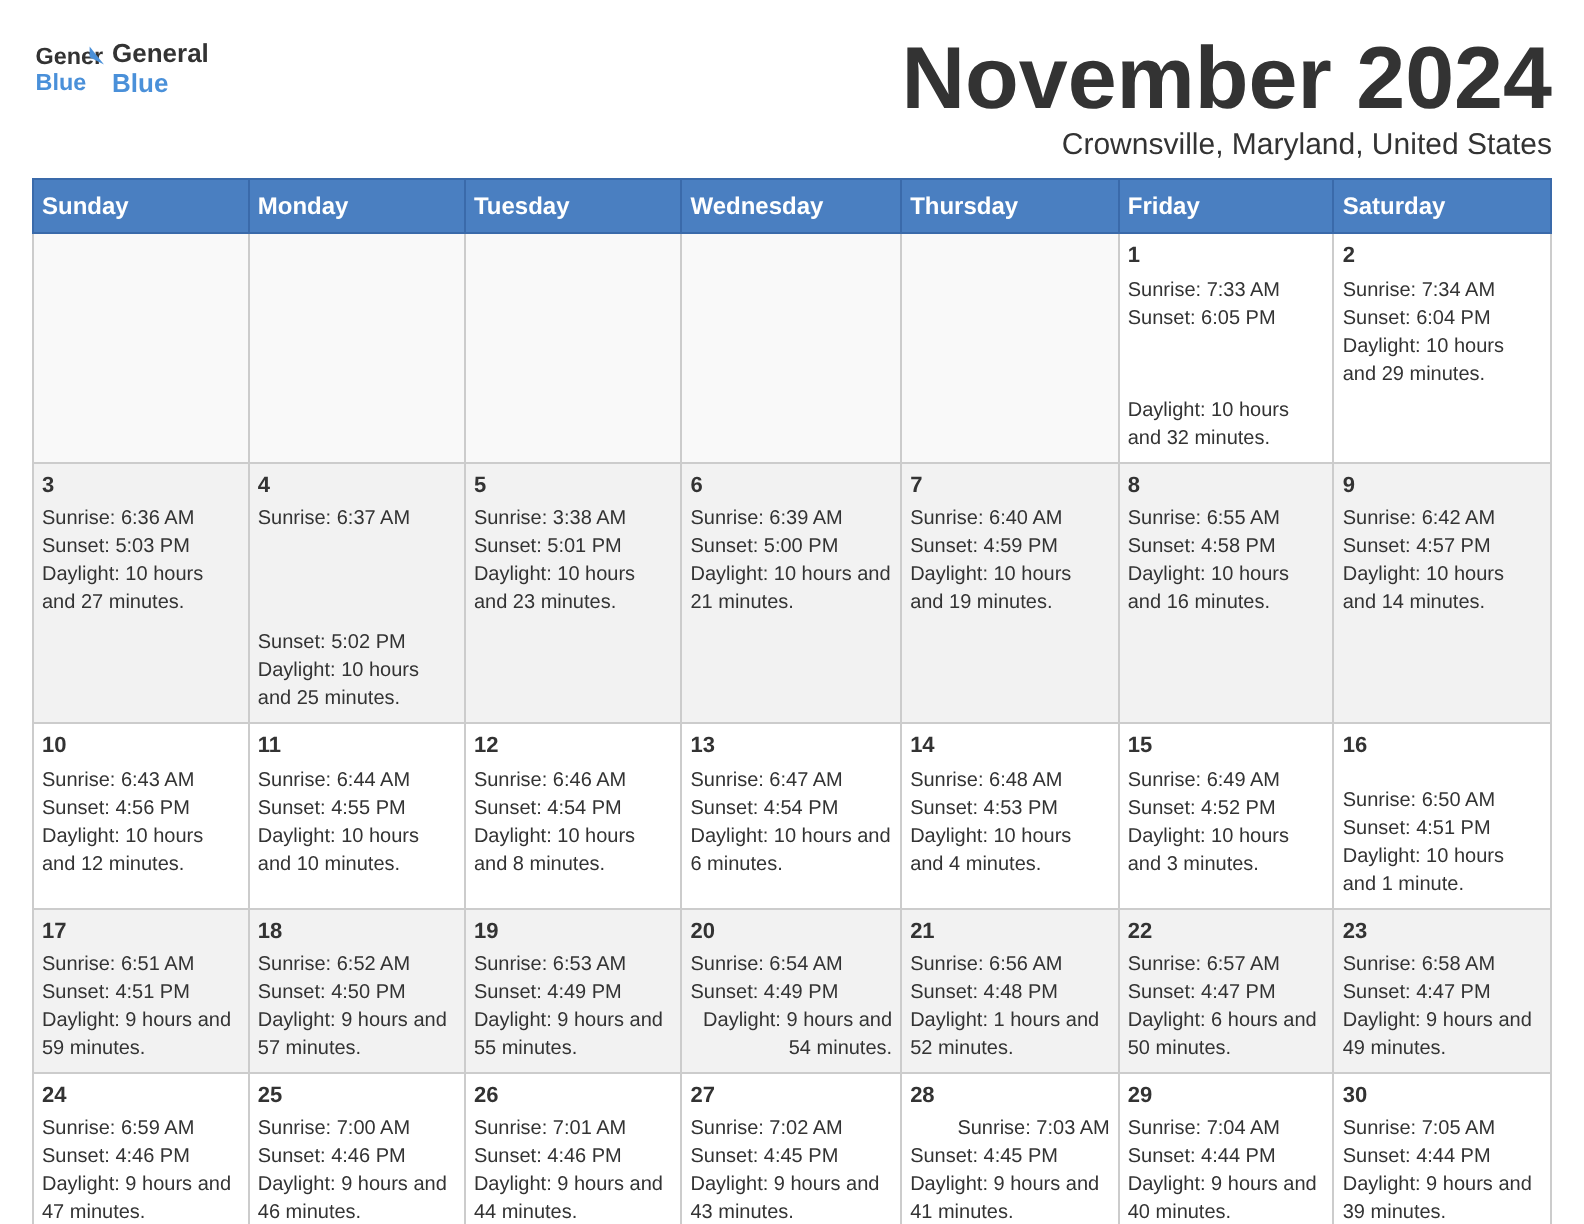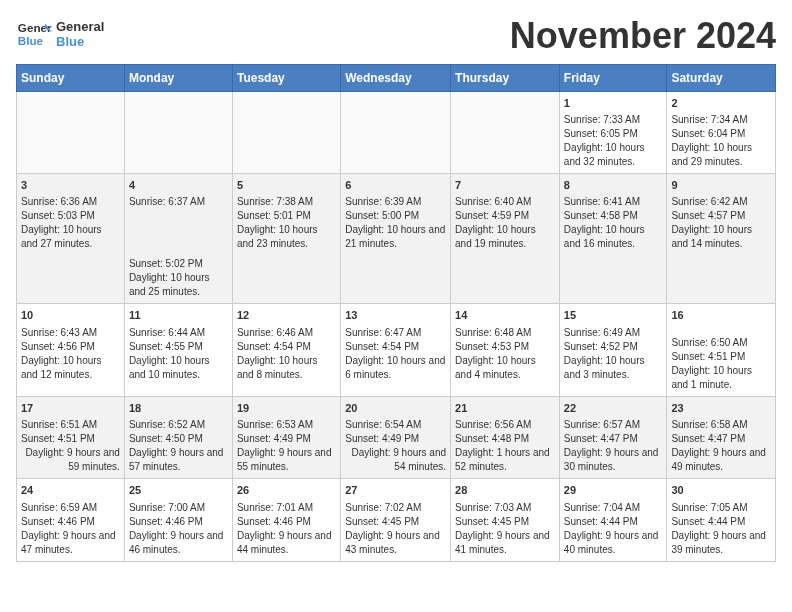--- a/index.html
+++ b/index.html
@@ -22,21 +22,21 @@
       gap: 4px;
     }
     .logo-icon {
       width: 36px;
       height: 36px;
     }
     .title-area {
       text-align: right;
     }
     .month-title {
-      font-size: 36px;
+      font-size: 44px;
       font-weight: bold;
       color: #333;
       line-height: 1.1;
     }
     .location-title {
       font-size: 15px;
       color: #333;
     }
     table {
       width: 100%;
@@ -86,20 +86,21 @@
       <text x="2" y="32" font-size="13" font-weight="bold" fill="#4a90d9" font-family="Arial">Blue</text>
       <polygon points="32,8 40,18 32,14" fill="#4a90d9"></polygon>
     </svg>
     <div>
       <div style="font-size:13px;font-weight:bold;color:#333;">General</div>
       <div style="font-size:13px;font-weight:bold;color:#4a90d9;">Blue</div>
     </div>
   </div>
   <div class="title-area">
     <div class="month-title">November 2024</div>
+    <div class="location-title">Crownsville, Maryland, United States</div>
   </div>
 </div>
 
 <table>
   <thead>
     <tr>
     <th>Sunday</th>
         <th>Monday</th>
         <th>Tuesday</th>
         <th>Wednesday</th>
@@ -112,21 +113,21 @@
   <tr>
         <td class="empty"></td>
         <td class="empty"></td>
         <td class="empty"></td>
         <td class="empty"></td>
         <td class="empty"></td>
         <td>
           <span class="day-num">1</span>
           <span style="display: block;">Sunrise: 7:33 AM</span>
           <span style="display: block;">Sunset: 6:05 PM</span>
-          <span style="display: block;">Daylight: 10 hours and 32 minutes.</span>
+          <span style="display: block; margin-top: 32px;">Daylight: 10 hours and 32 minutes.</span>
         </td>
         <td>
           <span class="day-num">2</span>
           <span style="display: block;">Sunrise: 7:34 AM</span>
           <span style="display: block;">Sunset: 6:04 PM</span>
           <span style="display: block;">Daylight: 10 hours and 29 minutes.</span>
         </td>
       </tr>
       <tr>
         <td>
@@ -136,39 +137,39 @@
           <span style="display: block;">Daylight: 10 hours and 27 minutes.</span>
         </td>
         <td>
           <span class="day-num">4</span>
           <span style="display: block;">Sunrise: 6:37 AM</span>
           <span style="display: block; margin-top: 48px;">Sunset: 5:02 PM</span>
           <span style="display: block;">Daylight: 10 hours and 25 minutes.</span>
         </td>
         <td>
           <span class="day-num">5</span>
-          <span style="display: block;">Sunrise: 7:38 AM</span>
+          <span style="display: block;">Sunrise: 3:38 AM</span>
           <span style="display: block;">Sunset: 5:01 PM</span>
           <span style="display: block;">Daylight: 10 hours and 23 minutes.</span>
         </td>
         <td>
           <span class="day-num">6</span>
           <span style="display: block;">Sunrise: 6:39 AM</span>
           <span style="display: block;">Sunset: 5:00 PM</span>
           <span style="display: block;">Daylight: 10 hours and 21 minutes.</span>
         </td>
         <td>
           <span class="day-num">7</span>
           <span style="display: block;">Sunrise: 6:40 AM</span>
           <span style="display: block;">Sunset: 4:59 PM</span>
           <span style="display: block;">Daylight: 10 hours and 19 minutes.</span>
         </td>
         <td>
           <span class="day-num">8</span>
-          <span style="display: block;">Sunrise: 6:41 AM</span>
+          <span style="display: block;">Sunrise: 6:55 AM</span>
           <span style="display: block;">Sunset: 4:58 PM</span>
           <span style="display: block;">Daylight: 10 hours and 16 minutes.</span>
         </td>
         <td>
           <span class="day-num">9</span>
           <span style="display: block;">Sunrise: 6:42 AM</span>
           <span style="display: block;">Sunset: 4:57 PM</span>
           <span style="display: block;">Daylight: 10 hours and 14 minutes.</span>
         </td>
       </tr>
@@ -214,21 +215,21 @@
           <span style="display: block; margin-top: 12px;">Sunrise: 6:50 AM</span>
           <span style="display: block;">Sunset: 4:51 PM</span>
           <span style="display: block;">Daylight: 10 hours and 1 minute.</span>
         </td>
       </tr>
       <tr>
         <td>
           <span class="day-num">17</span>
           <span style="display: block;">Sunrise: 6:51 AM</span>
           <span style="display: block;">Sunset: 4:51 PM</span>
-          <span style="display: block; text-align: right;">Daylight: 9 hours and 59 minutes.</span>
+          <span style="display: block;">Daylight: 9 hours and 59 minutes.</span>
         </td>
         <td>
           <span class="day-num">18</span>
           <span style="display: block;">Sunrise: 6:52 AM</span>
           <span style="display: block;">Sunset: 4:50 PM</span>
           <span style="display: block;">Daylight: 9 hours and 57 minutes.</span>
         </td>
         <td>
           <span class="day-num">19</span>
           <span style="display: block;">Sunrise: 6:53 AM</span>
@@ -244,21 +245,21 @@
         <td>
           <span class="day-num">21</span>
           <span style="display: block;">Sunrise: 6:56 AM</span>
           <span style="display: block;">Sunset: 4:48 PM</span>
           <span style="display: block;">Daylight: 1 hours and 52 minutes.</span>
         </td>
         <td>
           <span class="day-num">22</span>
           <span style="display: block;">Sunrise: 6:57 AM</span>
           <span style="display: block;">Sunset: 4:47 PM</span>
-          <span style="display: block;">Daylight: 9 hours and 30 minutes.</span>
+          <span style="display: block;">Daylight: 6 hours and 50 minutes.</span>
         </td>
         <td>
           <span class="day-num">23</span>
           <span style="display: block;">Sunrise: 6:58 AM</span>
           <span style="display: block;">Sunset: 4:47 PM</span>
           <span style="display: block;">Daylight: 9 hours and 49 minutes.</span>
         </td>
       </tr>
       <tr>
         <td>
@@ -280,21 +281,21 @@
           <span style="display: block;">Daylight: 9 hours and 44 minutes.</span>
         </td>
         <td>
           <span class="day-num">27</span>
           <span style="display: block;">Sunrise: 7:02 AM</span>
           <span style="display: block;">Sunset: 4:45 PM</span>
           <span style="display: block;">Daylight: 9 hours and 43 minutes.</span>
         </td>
         <td>
           <span class="day-num">28</span>
-          <span style="display: block;">Sunrise: 7:03 AM</span>
+          <span style="display: block; text-align: right;">Sunrise: 7:03 AM</span>
           <span style="display: block;">Sunset: 4:45 PM</span>
           <span style="display: block;">Daylight: 9 hours and 41 minutes.</span>
         </td>
         <td>
           <span class="day-num">29</span>
           <span style="display: block;">Sunrise: 7:04 AM</span>
           <span style="display: block;">Sunset: 4:44 PM</span>
           <span style="display: block;">Daylight: 9 hours and 40 minutes.</span>
         </td>
         <td>

